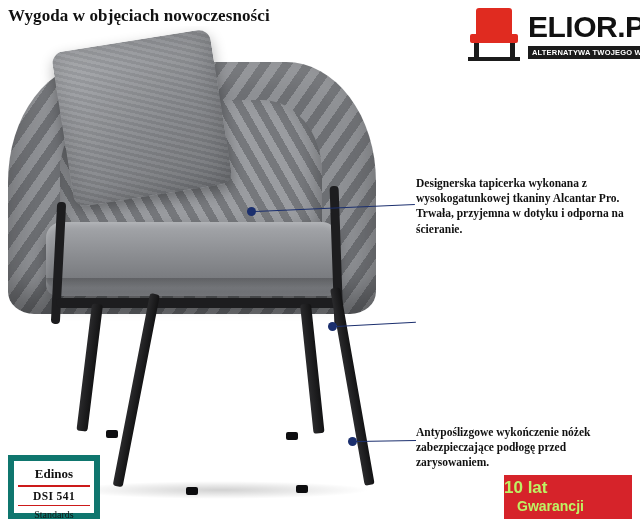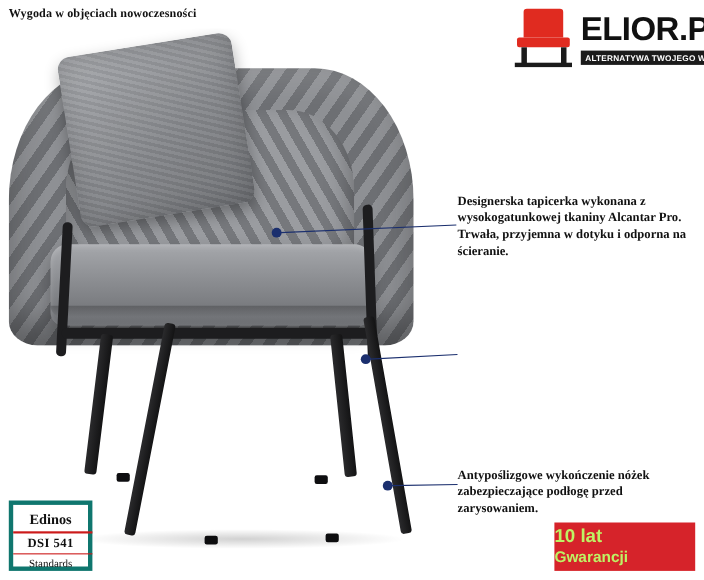--- a/index.html
+++ b/index.html
@@ -21,21 +21,21 @@
     box-sizing: border-box;
   }
 
   
   .headline {
     position: absolute;
     left: 8px;
     top: 6px;
     font-family: "Liberation Serif", serif;
     font-weight: bold;
-    font-size: 11px;
+    font-size: 17px;
     color: #111111;
     letter-spacing: 0.1px;
   }
 
   
   .logo-box {
     position: absolute;
     right: 8px;
     top: 6px;
     width: 178px;
@@ -282,23 +282,23 @@
   }
   .l1 { left: 255px; top: 211px; width: 160px; transform: rotate(-2.5deg); }
   .l2 { left: 336px; top: 326px; width: 80px; transform: rotate(-3deg); }
   .l3 { left: 356px; top: 441px; width: 60px; transform: rotate(-1deg); }
 
   
   .badge-edinos {
     position: absolute;
     left: 8px;
     bottom: 8px;
-    width: 76px;
+    width: 92px;
     height: 64px;
-    border: 4px solid #0f766e;
+    border: 6px solid #0f766e;
     box-sizing: border-box;
     background: #ffffff;
     font-family: "Liberation Serif", serif;
     text-align: center;
     color: #111111;
   }
   .badge-edinos .b-title {
     margin-top: 5px;
     font-weight: bold;
     font-size: 13px;
@@ -334,20 +334,21 @@
   }
   .badge-gwarancja .g-top {
     font-size: 17px;
     font-weight: bold;
     line-height: 20px;
   }
   .badge-gwarancja .g-bot {
     font-size: 14px;
     font-weight: bold;
     line-height: 17px;
+    padding-left: 13px;
   }
 </style>
 </head>
 <body>
 
 <div class="page">
 
   <div class="headline">Wygoda w objęciach nowoczesności</div>
 
   <div class="logo-box">

